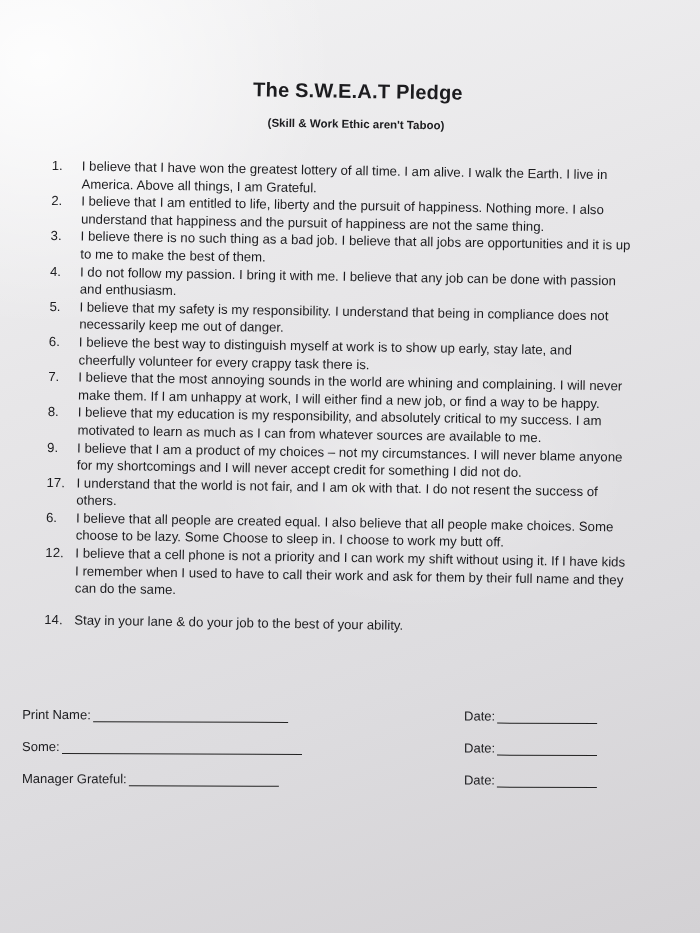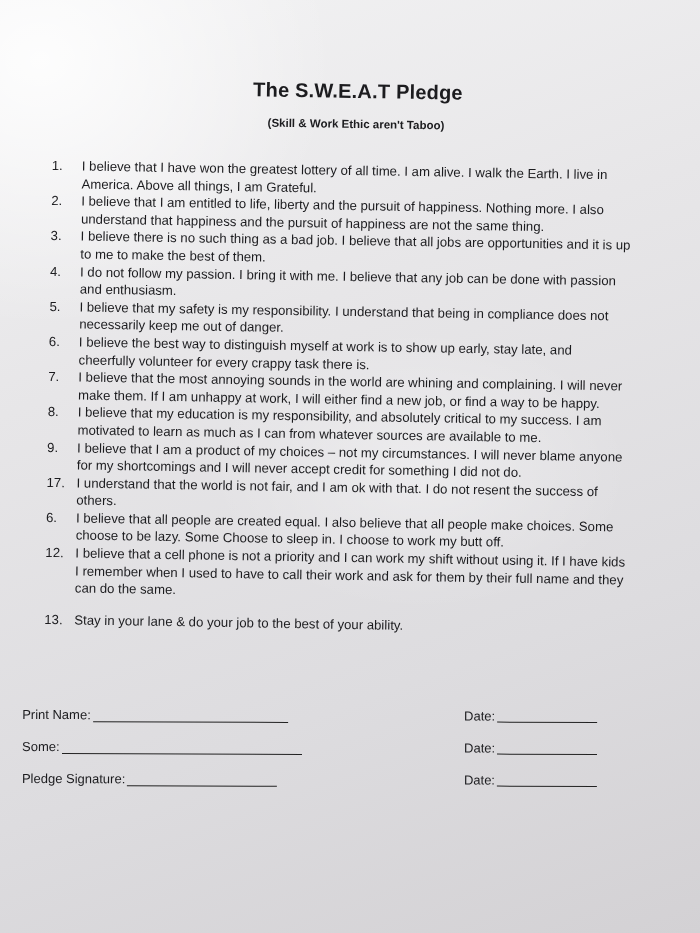--- a/index.html
+++ b/index.html
@@ -87,21 +87,21 @@
       left: 0;
       top: 0;
       display: flex;
       align-items: flex-end;
     }
     .sig-right {
       position: absolute;
       left: 442px;
       top: 0;
       display: flex;
-      align-items: flex-start;
+      align-items: center;
     }
     .line {
       display: inline-block;
       border-bottom: 1.2px solid #222;
       height: 13px;
       margin-left: 2px;
     }
   </style>
 </head>
 <body>
@@ -153,21 +153,21 @@
     </li>
     <li class="pledge-item">
       <span class="pledge-num">6.</span>
       <span class="pledge-text">I believe that all people are created equal.  I also believe that all people make choices.  Some choose to be lazy.  Some Choose to sleep in.  I choose to work my butt off.</span>
     </li>
     <li class="pledge-item">
       <span class="pledge-num">12.</span>
       <span class="pledge-text">I believe that a cell phone is not a priority and I can work my shift without using it. If I have kids I remember when I used to have to call their work and ask for them by their full name and they can do the same.</span>
     </li>
     <li class="pledge-item gap">
-      <span class="pledge-num">13.</span>
+      <span class="pledge-num">14.</span>
       <span class="pledge-text">Stay in your lane &amp; do your job to the best of your ability.</span>
     </li>
   </ol>
 
   <div class="sig-block">
     <div class="sig-row">
       <div class="sig-left">
         <span>Print Name:</span>
         <span class="line" style="width:195px"></span>
       </div>
@@ -181,21 +181,21 @@
         <span>Some:</span>
         <span class="line" style="width:240px"></span>
       </div>
       <div class="sig-right">
         <span>Date:</span>
         <span class="line" style="width:100px"></span>
       </div>
     </div>
     <div class="sig-row">
       <div class="sig-left">
-        <span>Pledge Signature:</span>
+        <span>Manager Grateful:</span>
         <span class="line" style="width:150px"></span>
       </div>
       <div class="sig-right">
         <span>Date:</span>
         <span class="line" style="width:100px"></span>
       </div>
     </div>
   </div>
 </div>
 

